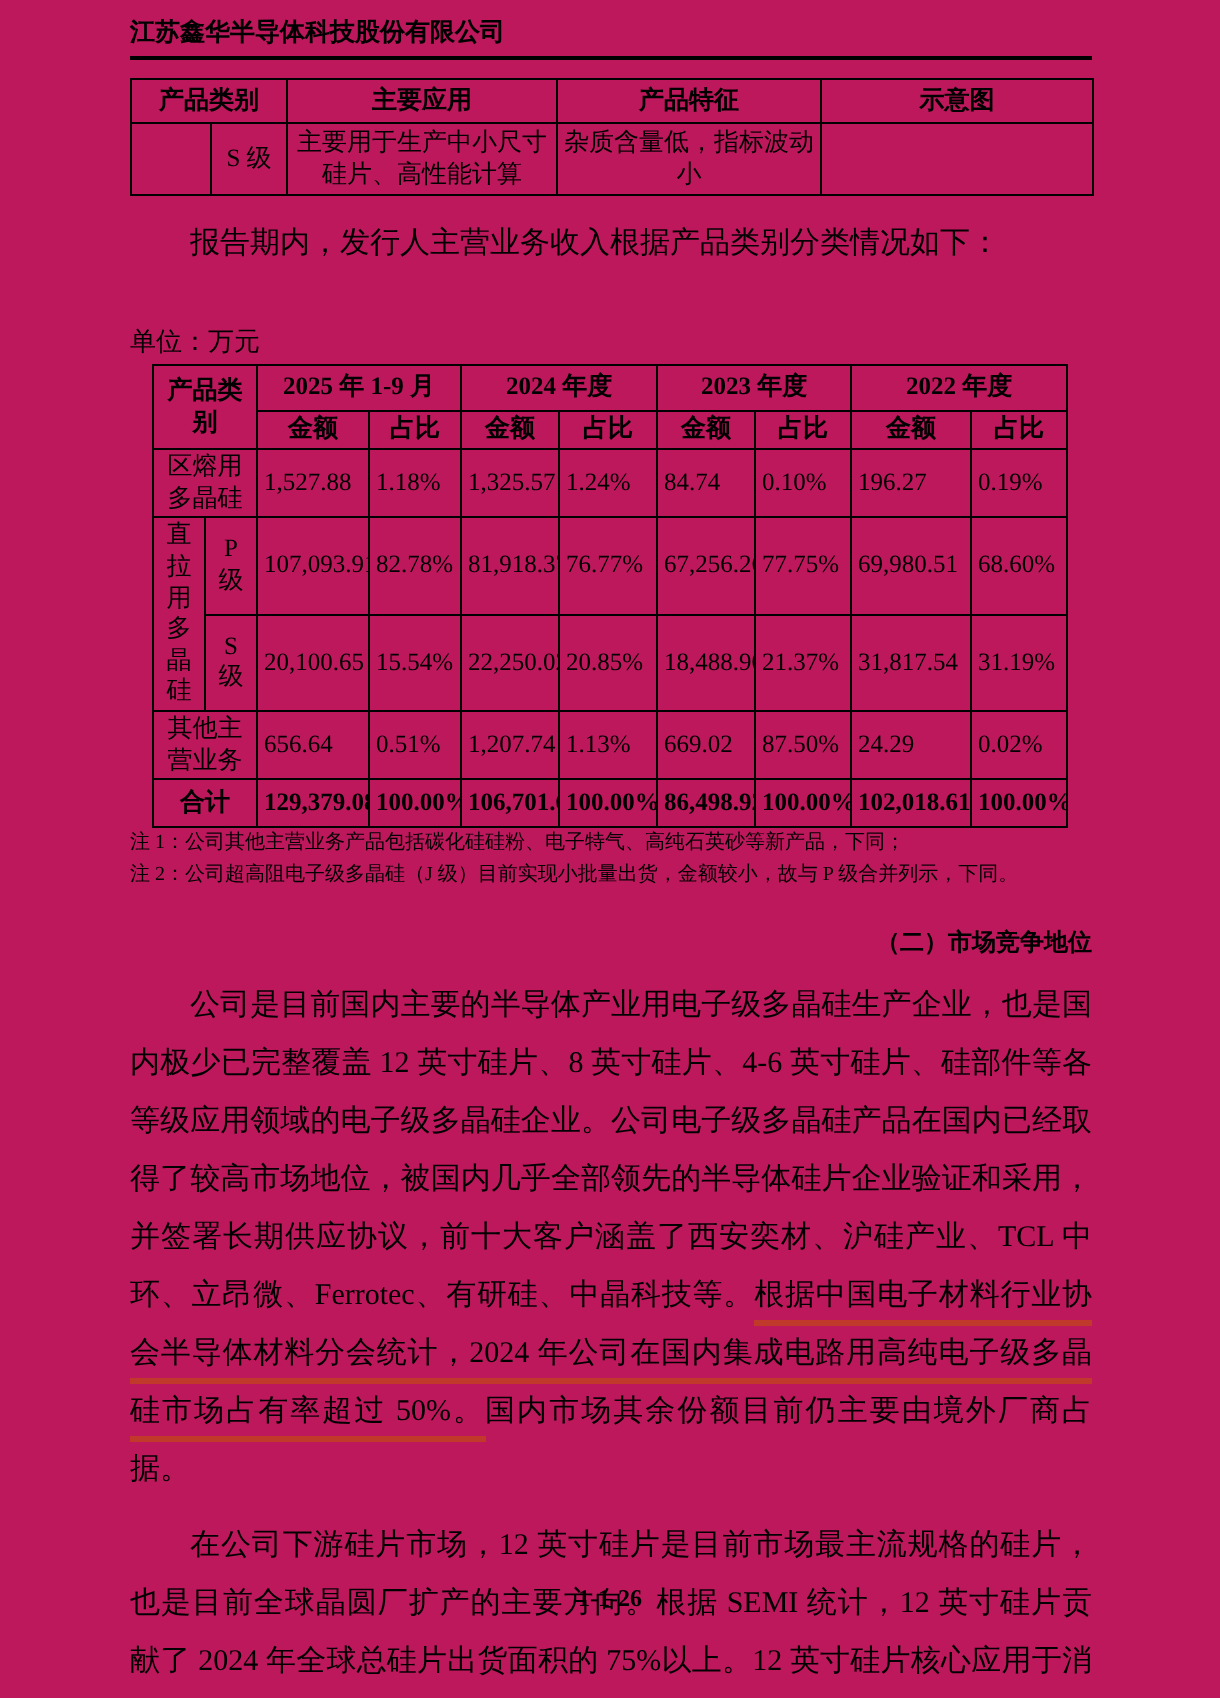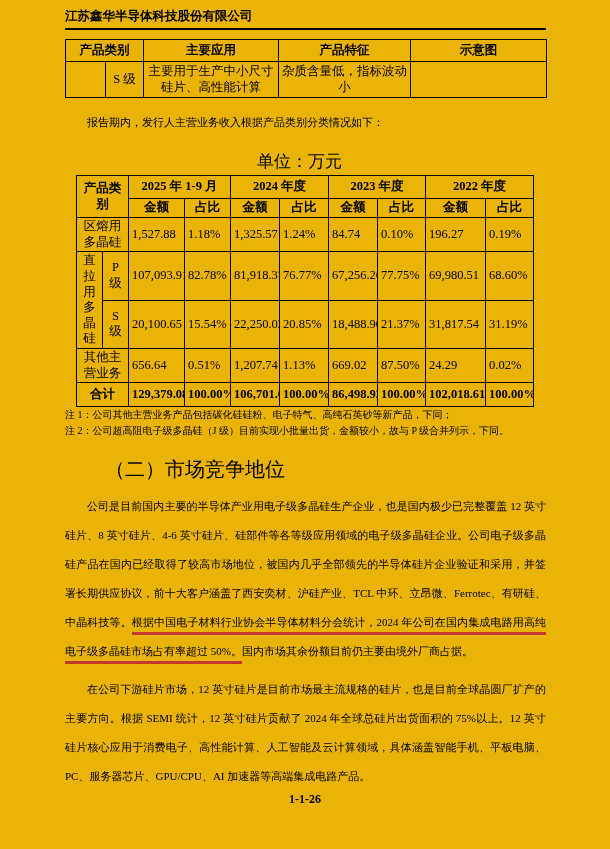--- a/index.html
+++ b/index.html
@@ -2,21 +2,21 @@
 <html lang="zh" style="--underline-red: #c0392b; --ink: #000000;"><head>
 <meta charset="utf-8">
 <style>
   :root { --underline-red: #c0392b; --ink: #000000; }
   * { margin: 0; padding: 0; box-sizing: border-box; }
   html, body { background: #e8e8e8; }
   .page {
     position: relative;
     width: 610px; height: 849px;
     margin: 0 auto;
-    background: #eab308;
+    background: #be185d;
     color: var(--ink);
     font-family: "Liberation Serif", "DejaVu Serif", serif;
     overflow: hidden;
   }
   .content { padding: 8px 64px 0 65px; }
 
   
   .doc-header {
     display: flex; justify-content: space-between; align-items: flex-end;
     font-size: 12.5px; font-weight: bold;
@@ -34,41 +34,41 @@
     overflow: hidden;
     line-height: 1.25;
   }
   th { font-weight: bold; }
 
   .product-table { width: 481px; margin-top: 9px; }
   .product-table .h-row { height: 22px; }
   .product-table .d-row { height: 36px; }
 
   .unit-line {
-    text-align: center; font-size: 17px;
-    padding-right: 12px; margin-top: 13px;
+    text-align: left; font-size: 13px;
+    padding-right: 12px; margin-top: 25px;
   }
   .revenue-table { width: 457px; margin: 2px 0 0 11px; }
   .revenue-table td.num { text-align: left; padding-right: 4px; }
   .revenue-table tr.total td { font-weight: bold; }
   .revenue-table .hr1 { height: 23px; }
   .revenue-table .hr2 { height: 19px; }
   .revenue-table .r-tall { height: 33px; }
   .revenue-table .r-mid { height: 24px; }
 
   .notes { margin-top: 0; font-size: 10px; line-height: 16px; text-align: justify; }
 
   .section-heading {
     font-family: "Liberation Sans", "DejaVu Sans", sans-serif;
-    font-weight: normal; font-size: 20px;
-    margin: 17px 0 0 0; text-indent: 2em;
+    font-weight: bold; font-size: 12px;
+    margin: 17px 0 0 0; text-indent: 2em; text-align: right;
   }
 
   .para {
-    font-size: 11px; line-height: 29px;
+    font-size: 15px; line-height: 29px;
     text-align: justify; text-indent: 2em;
     margin-top: 9px;
   }
   .red-underline {
     border-bottom: 3px solid var(--underline-red);
     padding-bottom: 4px;
   }
 
   .page-number {
     position: absolute; bottom: 42px; left: 0; right: 0;

